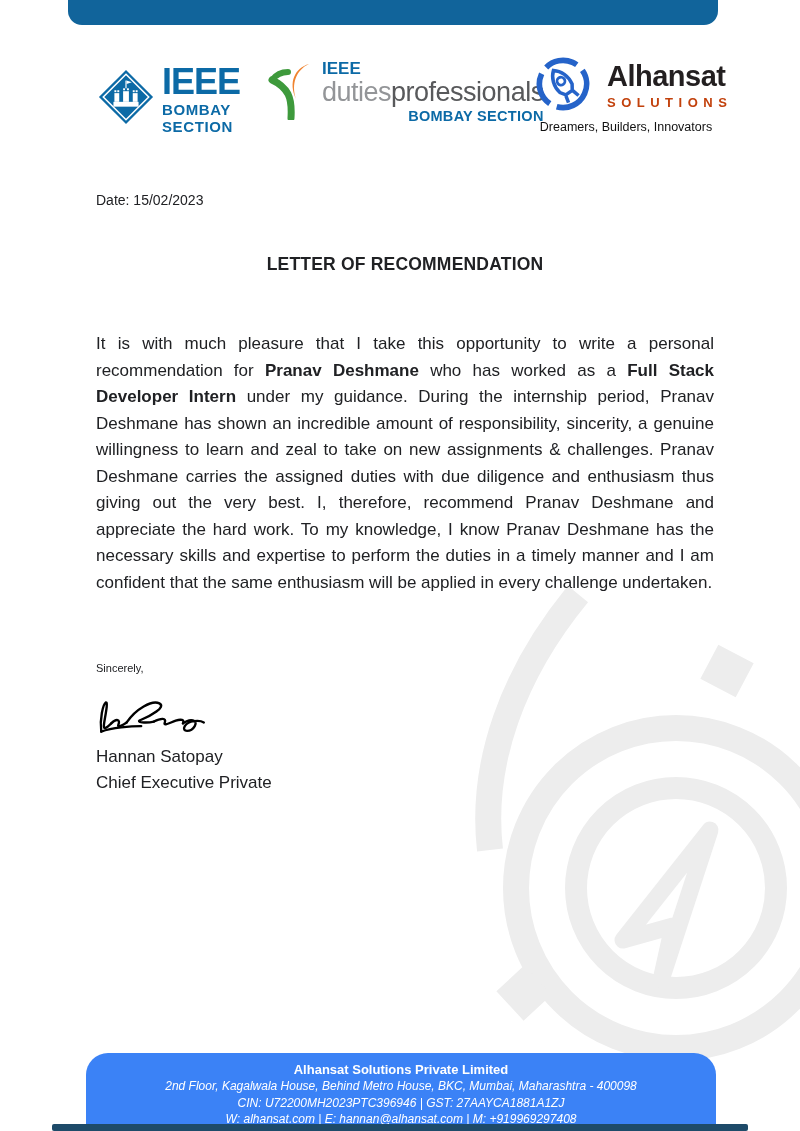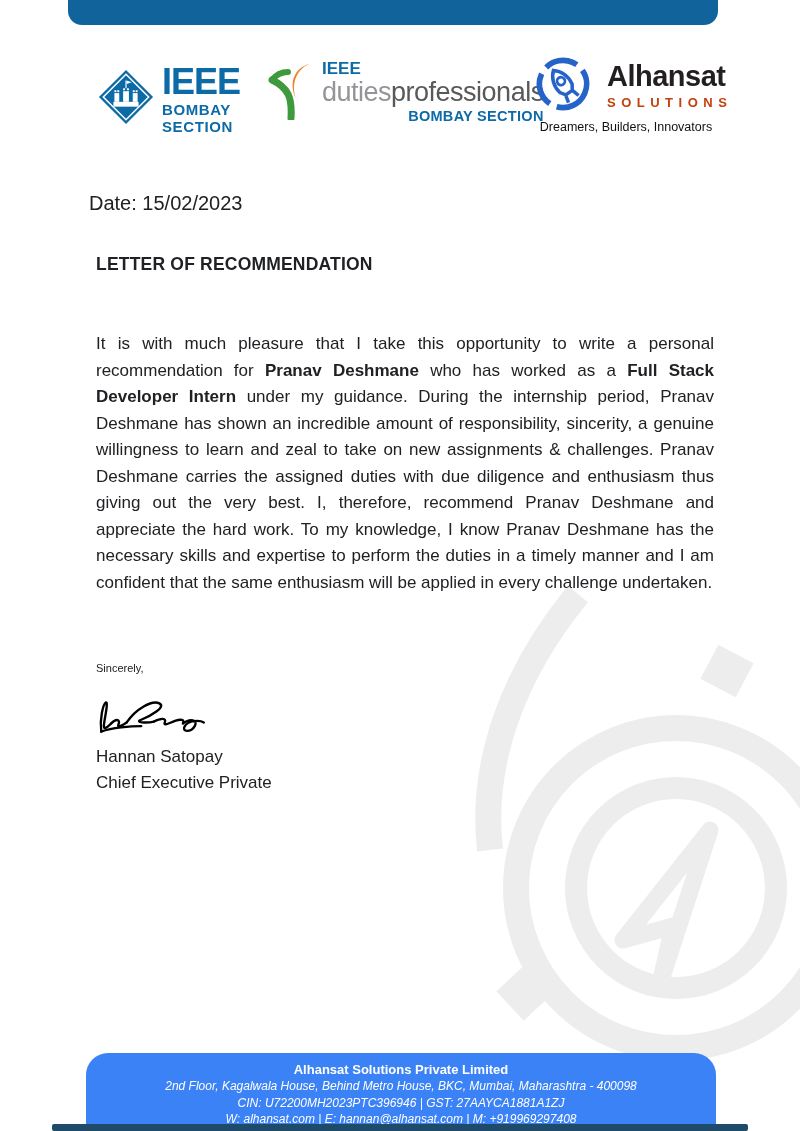--- a/index.html
+++ b/index.html
@@ -25,22 +25,22 @@
   .yp-name .young{color:#939598;}
   .yp-name .prof{color:#58595B;}
   .yp-section{font-size:14.5px;font-weight:800;color:#0C6AA6;text-align:right;margin-top:2px;letter-spacing:.3px;}
   .alhansat{position:absolute;left:535px;top:0;}
   .alhansat .row{display:flex;align-items:center;gap:16px;}
   .alhansat .txt{display:flex;flex-direction:column;}
   .al-name{font-size:29px;font-weight:800;color:#231F20;line-height:1;letter-spacing:-0.5px;}
   .al-solutions{font-size:13px;font-weight:700;color:#c2410c;letter-spacing:5.5px;margin-top:4px;}
   .al-tagline{font-size:12.5px;color:#111;text-align:center;margin-top:4px;width:182px;margin-left:0;}
   
-  .date{position:absolute;left:89px;top:192px;font-size:20px;z-index:2;}
-  .title{position:absolute;left:96px;top:254px;width:618px;
+  .date{position:absolute;left:96px;top:192px;font-size:14px;z-index:2;}
+  .title{position:absolute;left:96px;top:254px;width:618px;text-align:center;
     font-size:17.5px;font-weight:800;letter-spacing:.2px;z-index:2;}
   .body-par{position:absolute;left:96px;top:314px;width:618px;font-size:17px;
     line-height:26.5px;text-align:justify;z-index:2;}
   .body-par .b{font-weight:800;}
   .closing{position:absolute;left:96px;top:662px;font-size:11px;z-index:2;text-align:right;}
   .sig{position:absolute;left:94px;top:692px;z-index:2;}
   .sig-name{position:absolute;left:96px;top:747px;font-size:17px;z-index:2;}
   .sig-role{position:absolute;left:96px;top:773px;font-size:17px;z-index:2;}
   
   .watermark{position:absolute;left:418px;top:588px;z-index:0;}

